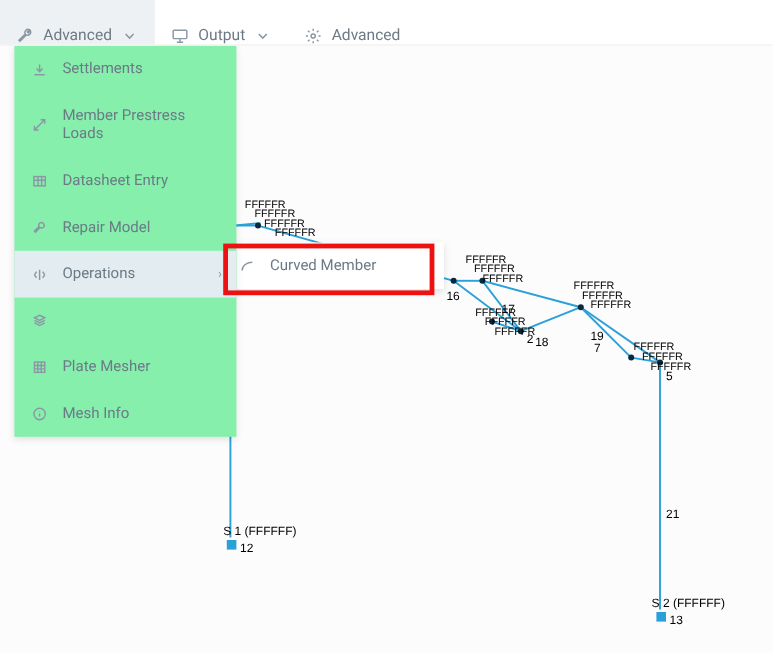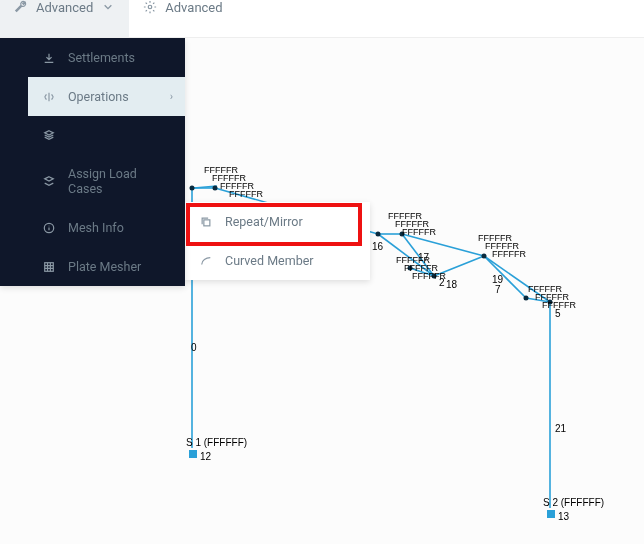--- a/index.html
+++ b/index.html
@@ -17,21 +17,21 @@
     height: 38px;
     display: flex;
     align-items: stretch;
     border-bottom: 1px solid #eee;
     background: #fff;
     position: relative;
     z-index: 20;
   }
   .toolbar-item {
     display: flex;
-    align-items: flex-start;
+    align-items: flex-end;
     padding: 0 14px;
     gap: 8px;
     color: #6b7a86;
     cursor: pointer;
     font-size: 13px;
   }
   .toolbar-item.active {
     background: #eef1f3;
   }
   .toolbar-item .ico { width: 14px; height: 14px; display:inline-flex; align-items:center; justify-content:center; color:#8a98a4;}
@@ -44,26 +44,25 @@
     text-align: right;
   }
   .badge-circle {
     width: 20px; height: 20px; border-radius: 50%;
     background: #2196f3; display:inline-flex; align-items:center; justify-content:center;
     color:#fff; margin-top: 1px;
   }
   .dropdown {
     position: absolute;
     top: 38px;
-    left: 0;
+    left: 12px;
     width: 185px;
-    background: #0f172a;
+    background: #86efac;
     box-shadow: 0 2px 6px rgba(0,0,0,.12);
     z-index: 15;
-    padding-left: 28px;
   }
   .dd-item {
     display: flex;
     align-items: center;
     gap: 12px;
     padding: 12px 14px;
     color: #6b7a86;
     cursor: pointer;
     font-size: 12.5px;
     position: relative;
@@ -136,20 +135,34 @@
     <span>Advanced</span>
     <span class="ico">
       <svg viewBox="0 0 12 12" width="10" height="10" fill="none" stroke="currentColor" stroke-width="1.6">
           <path d="M2 4l4 4 4-4"></path>
         </svg>
     </span>
   </div>
   <div class="toolbar-item">
     <span class="ico">
       <svg viewBox="0 0 16 16" width="14" height="14" fill="none" stroke="currentColor" stroke-width="1.4">
+          <rect x="1.5" y="2.5" width="13" height="8" rx="1"></rect>
+          <path d="M5 14h6M8 10.5V14"></path>
+        </svg>
+    </span>
+    <span>Output</span>
+    <span class="ico">
+      <svg viewBox="0 0 12 12" width="10" height="10" fill="none" stroke="currentColor" stroke-width="1.6">
+          <path d="M2 4l4 4 4-4"></path>
+        </svg>
+    </span>
+  </div>
+  <div class="toolbar-item">
+    <span class="ico">
+      <svg viewBox="0 0 16 16" width="14" height="14" fill="none" stroke="currentColor" stroke-width="1.4">
           <circle cx="8" cy="8" r="2"></circle>
           <path d="M8 1v2M8 13v2M1 8h2M13 8h2M3 3l1.5 1.5M11.5 11.5L13 13M13 3l-1.5 1.5M4.5 11.5L3 13"></path>
         </svg>
     </span>
     <span>Advanced</span>
   </div>
 </div>
 
 <div class="badge-model">
   <div>Model</div>
@@ -162,74 +175,82 @@
 
 <div class="dropdown">
   <div class="dd-item">
     <span class="ico">
         <svg viewBox="0 0 14 14" width="12" height="12" fill="none" stroke="currentColor" stroke-width="1.4">
           <path d="M7 2v6M4 6l3 3 3-3M2 12h10"></path>
         </svg>
       </span>
     <span>Settlements</span>
   </div>
+  <div class="dd-item">
+    <span class="ico">
+        <svg viewBox="0 0 14 14" width="12" height="12" fill="none" stroke="currentColor" stroke-width="1.4">
+          <path d="M2 12L12 2M8 2h4v4M6 12H2V8"></path>
+        </svg>
+      </span>
+    <span>Member Prestress Loads</span>
+  </div>
+  <div class="dd-item">
+    <span class="ico">
+        <svg viewBox="0 0 14 14" width="12" height="12" fill="none" stroke="currentColor" stroke-width="1.4">
+          <rect x="1.5" y="2.5" width="11" height="9"></rect>
+          <path d="M1.5 6h11M5.5 2.5v9M9 2.5v9"></path>
+        </svg>
+      </span>
+    <span>Datasheet Entry</span>
+  </div>
+  <div class="dd-item">
+    <span class="ico">
+        <svg viewBox="0 0 14 14" width="12" height="12" fill="none" stroke="currentColor" stroke-width="1.4">
+          <path d="M11 3a2.5 2.5 0 0 1-3.5 3.5L3 11l-1-1 4.5-4.5A2.5 2.5 0 0 1 11 3z"></path>
+        </svg>
+      </span>
+    <span>Repair Model</span>
+  </div>
   <div class="dd-item hovered">
     <span class="ico">
         <svg viewBox="0 0 14 14" width="12" height="12" fill="none" stroke="currentColor" stroke-width="1.4">
           <path d="M7 2v10M2 7l2-3M2 7l2 3M12 7l-2-3M12 7l-2 3"></path>
         </svg>
       </span>
     <span>Operations</span>
     <span class="dd-chevron">›</span>
   </div>
   <div class="dd-item">
     <span class="ico">
         <svg viewBox="0 0 14 14" width="12" height="12" fill="none" stroke="currentColor" stroke-width="1.4">
           <path d="M7 2l5 2.5L7 7 2 4.5zM2 7l5 2.5L12 7M2 9.5L7 12l5-2.5"></path>
         </svg>
       </span>
   </div>
   <div class="dd-item">
     <span class="ico">
         <svg viewBox="0 0 14 14" width="12" height="12" fill="none" stroke="currentColor" stroke-width="1.4">
-          <path d="M7 2l5 2.5L7 7 2 4.5zM2 9.5L7 12l5-2.5"></path>
-        </svg>
-      </span>
-    <span>Assign Load Cases</span>
+          <rect x="2" y="2" width="10" height="10"></rect>
+          <path d="M2 5.3h10M2 8.6h10M5.3 2v10M8.6 2v10"></path>
+        </svg>
+      </span>
+    <span>Plate Mesher</span>
   </div>
   <div class="dd-item">
     <span class="ico">
         <svg viewBox="0 0 14 14" width="12" height="12" fill="none" stroke="currentColor" stroke-width="1.4">
           <circle cx="7" cy="7" r="5.5"></circle>
           <path d="M7 6.5v3M7 4.5v.5"></path>
         </svg>
       </span>
     <span>Mesh Info</span>
   </div>
-  <div class="dd-item">
-    <span class="ico">
-        <svg viewBox="0 0 14 14" width="12" height="12" fill="none" stroke="currentColor" stroke-width="1.4">
-          <rect x="2" y="2" width="10" height="10"></rect>
-          <path d="M2 5.3h10M2 8.6h10M5.3 2v10M8.6 2v10"></path>
-        </svg>
-      </span>
-    <span>Plate Mesher</span>
-  </div>
 </div>
 
 <div class="submenu">
-  <div class="dd-item">
-    <span class="ico">
-        <svg viewBox="0 0 14 14" width="12" height="12" fill="none" stroke="currentColor" stroke-width="1.4">
-          <rect x="4.5" y="4.5" width="7" height="7"></rect>
-          <path d="M2.5 9.5v-7h7"></path>
-        </svg>
-      </span>
-    <span>Repeat/Mirror</span>
-  </div>
   <div class="dd-item">
     <span class="ico">
         <svg viewBox="0 0 14 14" width="12" height="12" fill="none" stroke="currentColor" stroke-width="1.4">
           <path d="M2 11c0-5 5-8 10-8"></path>
         </svg>
       </span>
     <span>Curved Member</span>
   </div>
 </div>
 

